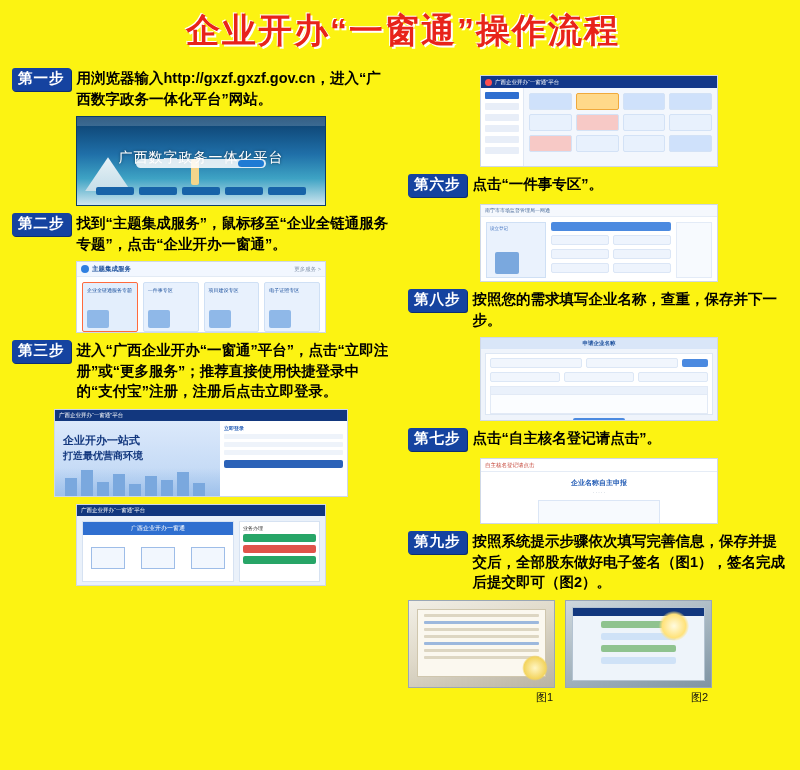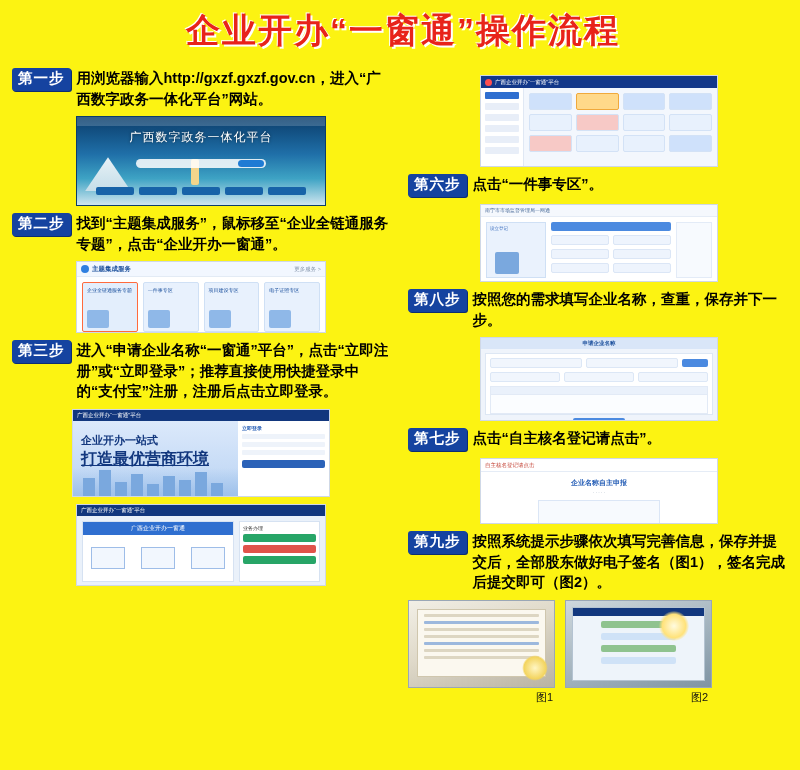--- a/index.html
+++ b/index.html
@@ -90,22 +90,22 @@
     background: #eef3fa;
     position: relative;
     overflow: hidden;
     box-sizing: border-box;
   }
 
   
   .s1 { width: 250px; height: 90px; background: linear-gradient(180deg,#0b3d6b 0%, #1f6fa8 42%, #3ea3c4 70%, #cfe6ef 100%); border-color:#0b3d6b;}
   .s1 .topbar { height: 9px; background: rgba(255,255,255,.18); }
   .s1 .hero-title {
-    position: absolute; left: 50%; top: 12px; transform: translateX(-50%);
-    font-size: 12px; color: #ffffff; white-space: nowrap; letter-spacing: 1px;
+    position: absolute; left: 50%; top: 32px; transform: translateX(-50%);
+    font-size: 14px; color: #ffffff; white-space: nowrap; letter-spacing: 1px;
     text-shadow: 0 0 3px rgba(0,0,0,.6);
   }
   .s1 .searchbar {
     position: absolute; left: 50%; top: 42px; transform: translateX(-50%);
     width: 130px; height: 9px; background: rgba(255,255,255,.85); border-radius: 5px;
   }
   .s1 .searchbtn {
     position:absolute; right:2px; top:1px; width:26px; height:7px; background:#1f7bd4; border-radius:4px;
   }
   .s1 .navrow {
@@ -130,27 +130,27 @@
   .s2 .hdr .dot { width:8px;height:8px;border-radius:50%;background:#2f7fe0;margin-right:3px;}
   .s2 .hdr .t { font-size:6.5px; color:#1b4f9c; font-weight:bold;}
   .s2 .hdr .more { margin-left:auto; margin-right:4px; font-size:5.5px; color:#8a9ab0;}
   .s2 .cards { display:flex; gap:5px; padding:5px 5px; }
   .s2 .card { width:56px; height:48px; background:#e8f1fd; border:1px solid #cfe0f5; border-radius:2px; position:relative;}
   .s2 .card.active { background:#e3eefc; border-color:#ff6a3d; }
   .s2 .card .lbl { position:absolute; top:4px; left:4px; right:4px; font-size:5px; color:#1a4f9c; line-height:1.3;}
   .s2 .card .img { position:absolute; bottom:3px; left:4px; width:22px; height:18px; background:#8fb8e8; border-radius:2px;}
 
   
-  .s3 { width: 258px; height: 88px; background:#404040; border-color:#cfd8e6;}
+  .s3 { width: 294px; height: 88px; background:#404040; border-color:#cfd8e6;}
   .s3 .bar { height:11px; background:#12377e; display:flex; align-items:center; padding-left:4px;}
   .s3 .bar .t { font-size:5.5px; color:#fff;}
   .s3 .body { display:flex; height:77px;}
   .s3 .left { width:165px; background:linear-gradient(180deg,#dce9fb,#b9d3f3); position:relative;}
   .s3 .left .h1 { position:absolute; left:8px; top:12px; font-size:11px; font-weight:bold; color:#12377e;}
-  .s3 .left .h2 { position:absolute; left:8px; top:28px; font-size:16px; font-weight:bold; color:#12377e;text-decoration:underline;}
+  .s3 .left .h2 { position:absolute; left:8px; top:28px; font-size:10px; font-weight:bold; color:#12377e;}
   .s3 .left .sky { position:absolute; bottom:0; left:0; width:100%; height:30px;
      background:linear-gradient(180deg,rgba(255,255,255,0),#9dc0ea);}
   .s3 .left .bld { position:absolute; bottom:0; width:12px; background:#7aa8de;}
   .s3 .right { flex:1; background:#ffffff; padding:4px; box-sizing:border-box;}
   .s3 .right .rh { font-size:5px; color:#2b62b8; font-weight:bold; margin-bottom:3px;}
   .s3 .right .ln { height:5px; background:#eef3fa; margin-bottom:3px; border-radius:1px;}
   .s3 .right .btn { height:8px; background:#2b62b8; border-radius:2px; margin-top:5px;}
 
   
   .s4 { width: 250px; height: 82px; background:#eaf1fa; border-color:#cfd8e6;}
@@ -298,21 +298,21 @@
               <div class="lbl">电子证照专区</div>
               <div class="img"></div>
             </div>
           </div>
         </div>
       </div>
 
       <div class="step">
         <div class="step-head">
           <span class="badge">第三步</span>
-          <span class="step-text">进入“申请企业名称“一窗通”平台”，点击“立即注册”或“立即登录”；推荐直接使用快捷登录中的“支付宝”注册，注册后点击立即登录。</span>
+          <span class="step-text">进入“广西企业开办“一窗通”平台”，点击“立即注册”或“更多服务”；推荐直接使用快捷登录中的“支付宝”注册，注册后点击立即登录。</span>
         </div>
         <div class="shot s3">
           <div class="bar">
             <span class="t">广西企业开办“一窗通”平台</span>
           </div>
           <div class="body">
             <div class="left">
               <div class="h1">企业开办一站式</div>
               <div class="h2">打造最优营商环境</div>
               <div class="sky"></div>

